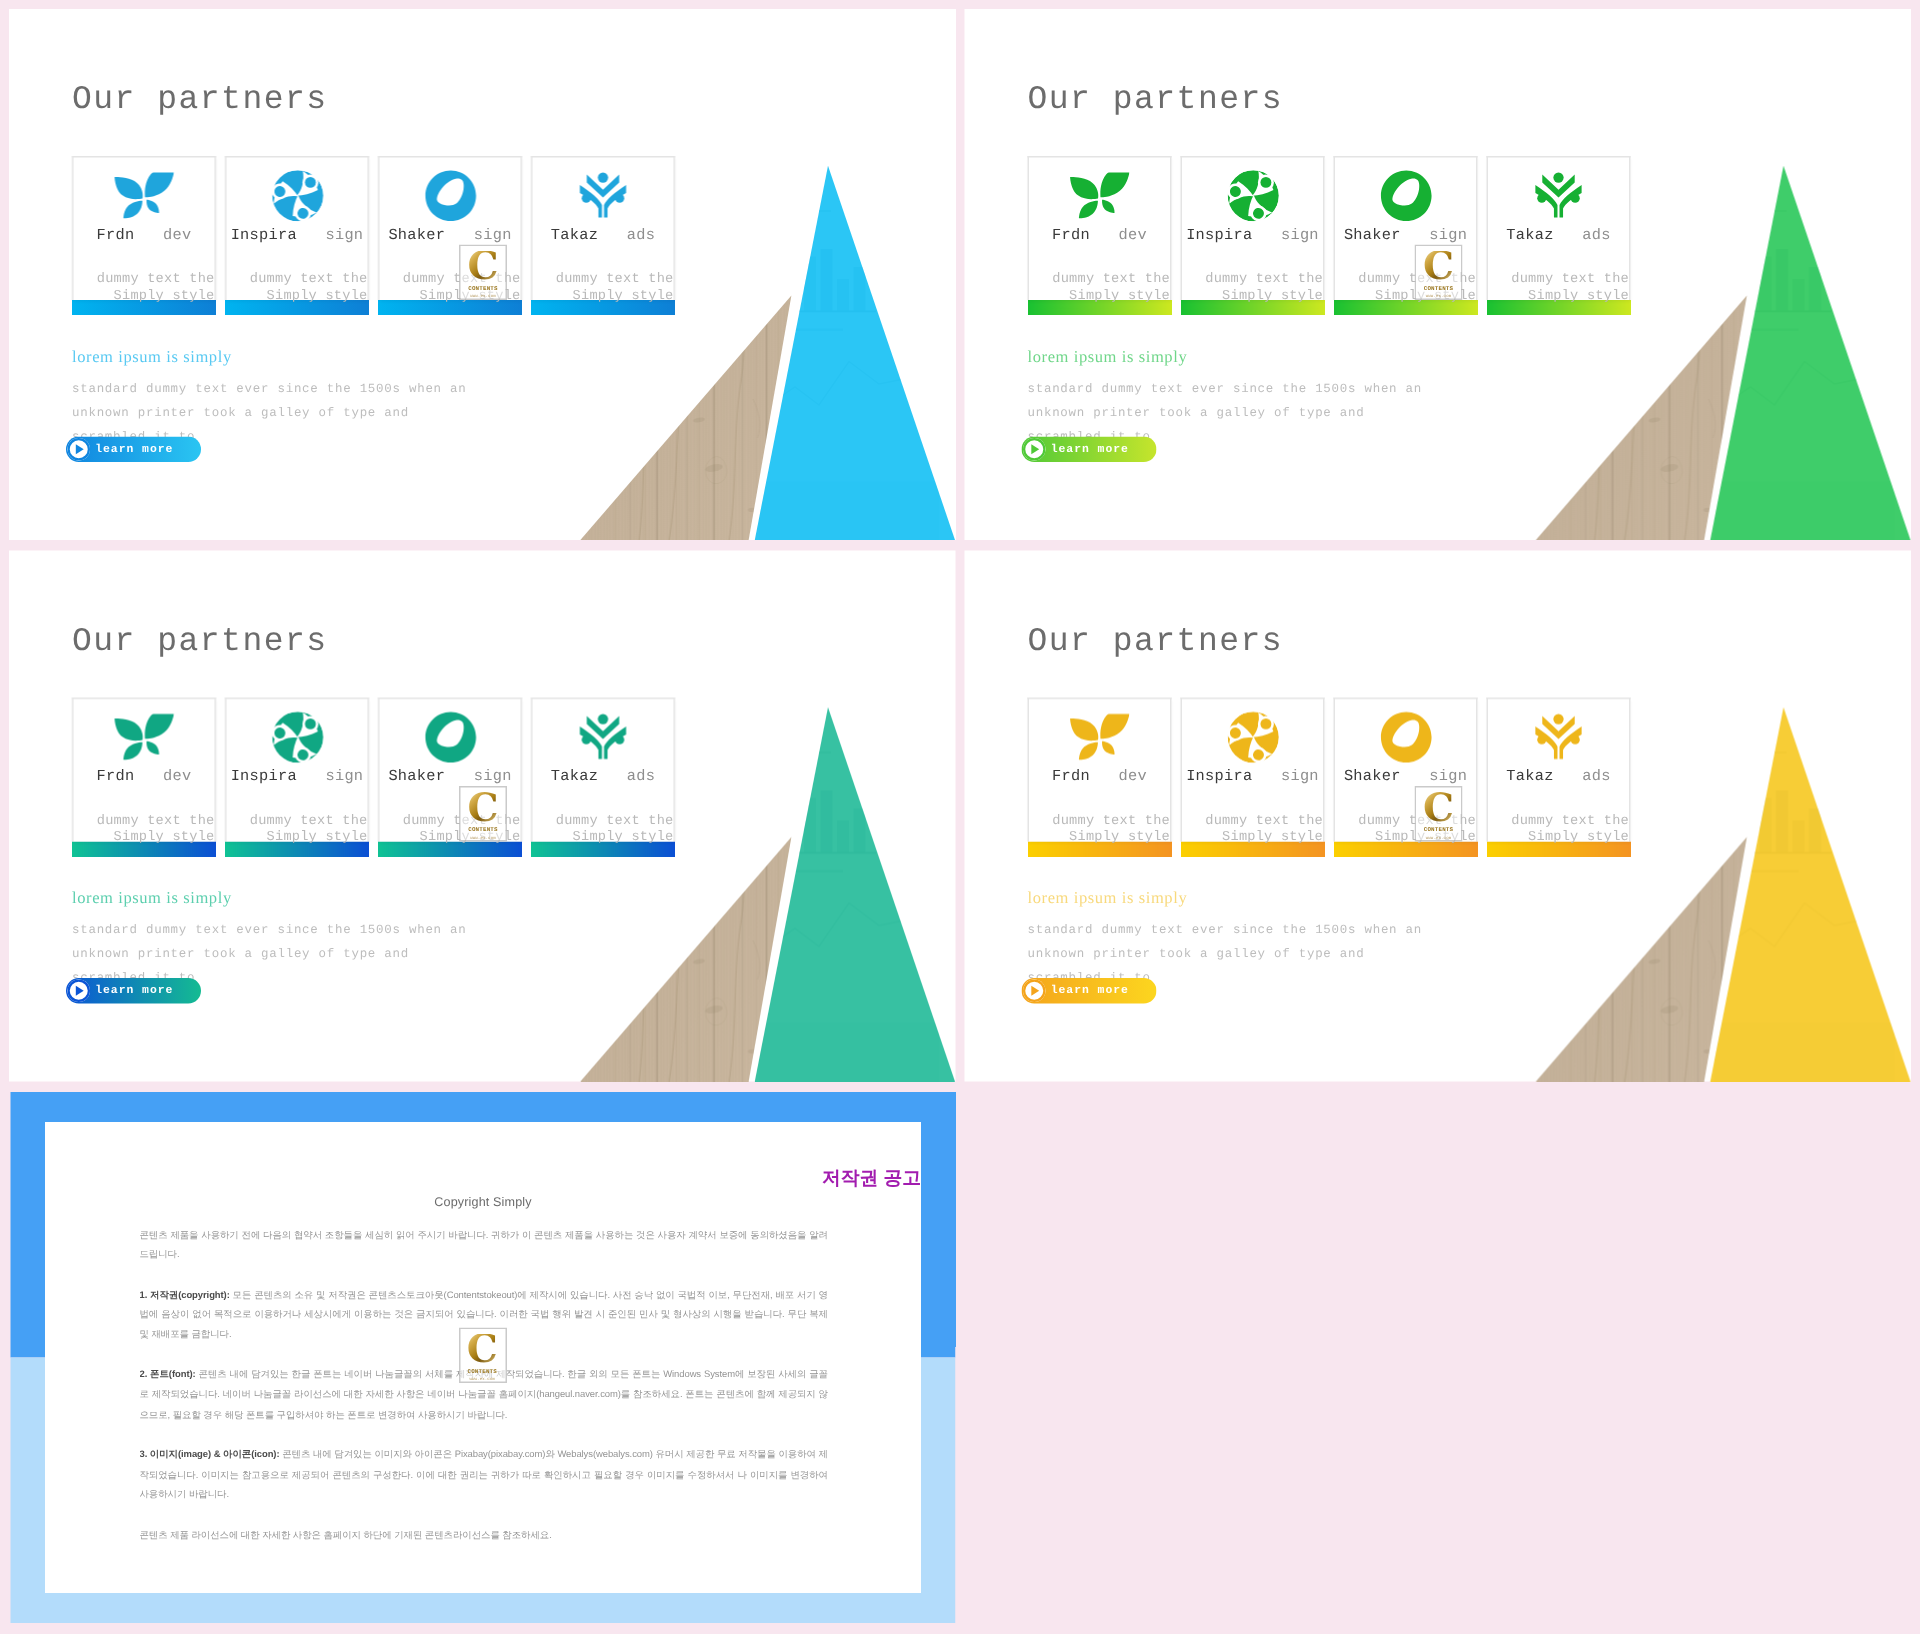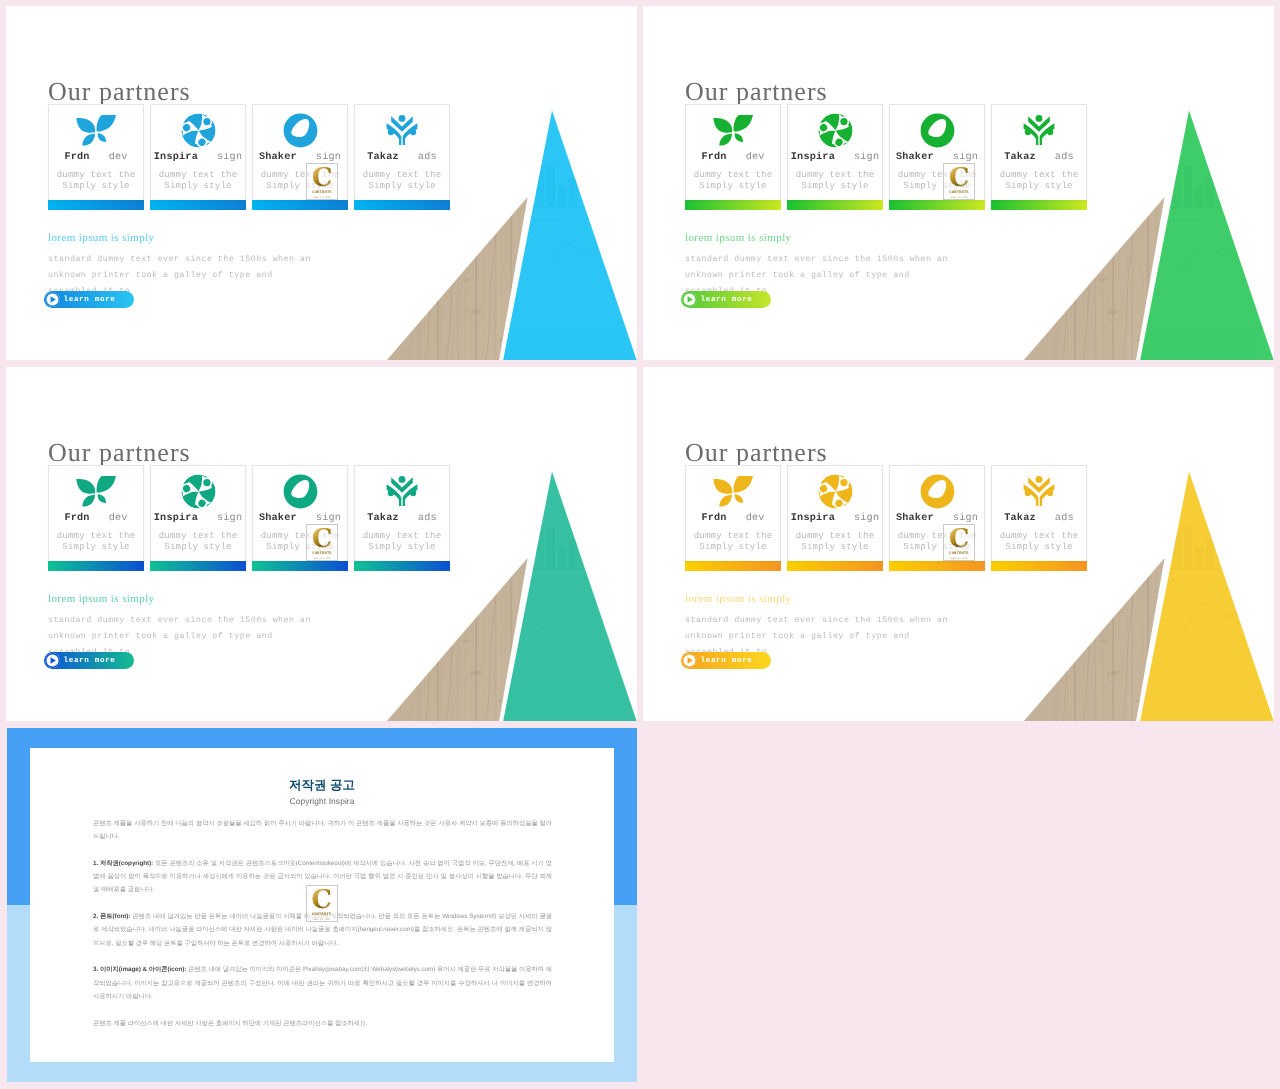--- a/index.html
+++ b/index.html
@@ -12,36 +12,36 @@
 
   
   .slide{position:absolute;width:631px;height:354px;background:#fff;overflow:hidden;will-change:opacity;}
   .s1{left:6px;top:6px;}
   .s2{left:643px;top:6px;}
   .s3{left:6px;top:367px;}
   .s4{left:643px;top:367px;}
   .s5{left:6px;top:728px;width:631px;height:355px;background:#f8e6ef;}
 
   
-  .slide-title{position:absolute;left:42px;top:71px;font-size:26px;letter-spacing:1px;
-      color:#6c6c6c;font-family:Liberation Serif, serif;white-space:nowrap;}
+  .slide-title{position:absolute;left:42px;top:48px;font-size:22px;letter-spacing:1px;
+      color:#6c6c6c;font-family:Liberation Mono, monospace;white-space:nowrap;}
 
   
   .cards{position:absolute;left:42px;top:98px;display:flex;gap:6px;}
   .card{width:96px;position:relative;}
   .card-box{height:96px;background:#fff;border:1px solid #e4e4e4;border-bottom:none;
       position:relative;box-shadow:0 1px 2px rgba(0,0,0,.05);}
   .card-icon{position:absolute;left:0;right:0;top:8px;height:34px;display:flex;
       align-items:center;justify-content:center;}
   .card-icon svg{display:block;}
   .card-name{position:absolute;left:0;right:0;top:47px;text-align:center;font-size:10.2px;
       color:#5d5d5d;letter-spacing:.2px;line-height:12px;}
-  .card-name b{font-weight:700;color:#3a3a3a;}
+  .card-name b{font-weight:400;color:#3a3a3a;}
   .card-name i{font-style:normal;color:#8e8e8e;margin-left:19px;}
-  .card-desc{position:absolute;left:0;right:0;top:65px;text-align:center;font-size:9.1px;
+  .card-desc{position:absolute;left:0;right:0;top:76px;text-align:right;font-size:9.1px;
       line-height:10.9px;color:#b9b9b9;letter-spacing:.15px;}
   .card-bar{height:10px;width:100%;}
 
   
   .lead{position:absolute;left:42px;top:226px;font-size:11px;letter-spacing:.4px;font-family:Liberation Serif, serif;}
   .body-txt{position:absolute;left:42px;top:246px;font-size:8.3px;line-height:16px;
       color:#bdbdbd;letter-spacing:.5px;}
   .btn{position:absolute;left:38px;top:285px;width:90px;height:17px;border-radius:9px;
       display:flex;align-items:center;}
   .btn .play{width:15px;height:15px;border-radius:50%;background:#fff;display:flex;
@@ -61,21 +61,21 @@
       background:linear-gradient(135deg,#efe0a7 0%,#d3ab48 22%,#a87d14 48%,#7d5b10 62%,#cdae5c 86%,#e6d392 100%);
       -webkit-background-clip:text;background-clip:text;-webkit-text-fill-color:transparent;}
   .wm .c1{font-size:3.9px;font-weight:700;color:#9d7a24;letter-spacing:.12px;margin-top:2px;}
   .wm .c2{font-size:2.7px;color:#b5995f;letter-spacing:.1px;margin-top:1.3px;}
 
   
   .cp-border-top{position:absolute;left:1px;top:0;width:630px;height:177px;background:#45a0f5;}
   .cp-border-bottom{position:absolute;left:1px;top:177px;width:630px;height:177px;background:#b3dcfb;}
   .cp-paper{position:absolute;left:24px;top:19.5px;width:584px;height:314px;background:#fff;
       padding:30px 0 0 0;font-family:"Liberation Sans","DejaVu Sans",sans-serif;}
-  .cp-title{text-align:center;font-size:12.5px;font-weight:700;color:#0c4a6e;letter-spacing:0;
+  .cp-title{text-align:right;font-size:12.5px;font-weight:700;color:#a21caf;letter-spacing:0;
       line-height:14px;}
   .cp-sub{text-align:center;font-size:8.4px;color:#6b6b6b;margin-top:4px;letter-spacing:.1px;
       line-height:10px;}
   .cp-body{margin:0 62px 0 63px;}
   .cp-p{margin:0;font-size:6.3px;line-height:13.3px;color:#939393;text-align:justify;
       letter-spacing:-0.05px;word-spacing:0;}
   .cp-p b{color:#4a4a4a;font-weight:700;}
   .cp-intro{margin-top:11px;}
   .cp-p + .cp-p{margin-top:13.5px;}
   .cp-footer{margin-top:12.5px;}
@@ -818,21 +818,21 @@
   <div class="cc">C</div>
   <div class="c1">CONTENTS</div>
   <div class="c2">www.ex.com</div>
 </div>
 </div>
 <div class="slide s5">
   <div class="cp-border-top"></div>
   <div class="cp-border-bottom"></div>
   <div class="cp-paper">
     <div class="cp-title">저작권 공고</div>
-    <div class="cp-sub">Copyright Inspira</div>
+    <div class="cp-sub">Copyright Simply</div>
     <div class="cp-body">
     <p class="cp-p cp-intro">콘텐츠 제품을 사용하기 전에 다음의 협약서 조항들을 세심히 읽어 주시기 바랍니다. 귀하가 이 콘텐츠 제품을 사용하는 것은 사용자 계약서 보증에 동의하셨음을 알려드립니다.</p>
   <p class="cp-p"><b>1. 저작권(copyright):</b><span> 모든 콘텐츠의 소유 및 저작권은 콘텐츠스토크아웃(Contentstokeout)에 제작시에 있습니다. 사전 승낙 없이 국법적 이보, 무단전재, 배포 서기 영법에 음상이 없어 목적으로 이용하거나 세상시에게 이용하는 것은 금지되어 있습니다. 이러한 국법 행위 발견 시 준인된 민사 및 형사상의 시행을 받습니다. 무단 복제 및 재배포를 금합니다.</span></p>
   <p class="cp-p"><b>2. 폰트(font):</b><span> 콘텐츠 내에 담겨있는 한글 폰트는 네이버 나눔글꼴의 서체를 제작자에 제작되었습니다. 한글 외의 모든 폰트는 Windows System에 보장된 사세의 글꼴로 제작되었습니다. 네이버 나눔글꼴 라이선스에 대한 자세한 사항은 네이버 나눔글꼴 홈페이지(hangeul.naver.com)를 참조하세요. 폰트는 콘텐츠에 함께 제공되지 않으므로, 필요할 경우 해당 폰트를 구입하셔야 하는 폰트로 변경하여 사용하시기 바랍니다.</span></p>
   <p class="cp-p"><b>3. 이미지(image) &amp; 아이콘(icon):</b><span> 콘텐츠 내에 담겨있는 이미지와 아이콘은 Pixabay(pixabay.com)와 Webalys(webalys.com) 유머시 제공한 무료 저작물을 이용하여 제작되었습니다. 이미지는 참고용으로 제공되어 콘텐츠의 구성한다. 이에 대한 권리는 귀하가 따로 확인하시고 필요할 경우 이미지를 수정하셔서 나 이미지를 변경하여 사용하시기 바랍니다.</span></p>
     <p class="cp-p cp-footer">콘텐츠 제품 라이선스에 대한 자세한 사항은 홈페이지 하단에 기재된 콘텐츠라이선스를 참조하세요.</p>
     </div>
   </div>
   <div class="wm" style="left:299.5px;top:157.3px">
   <div class="cc">C</div>

